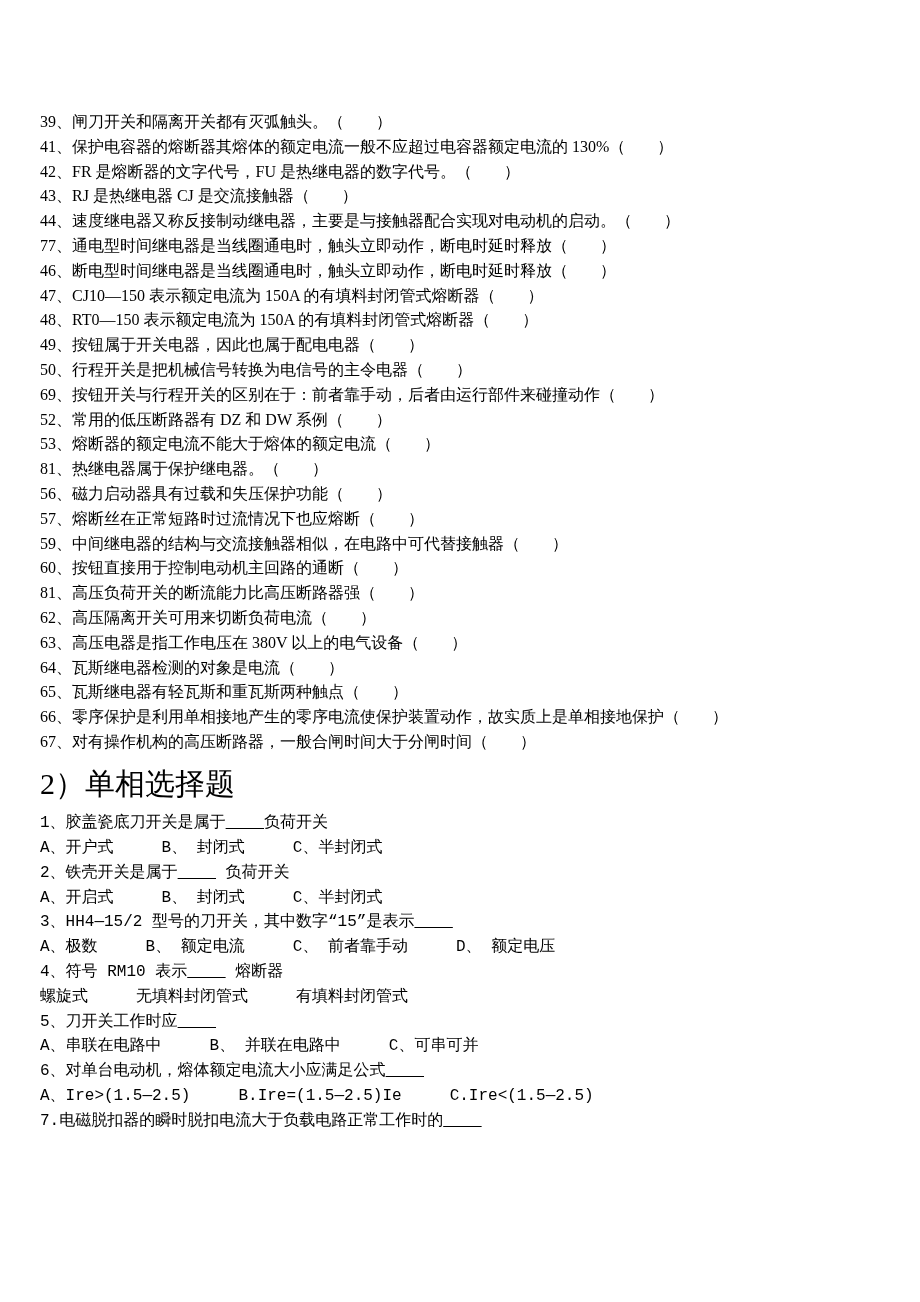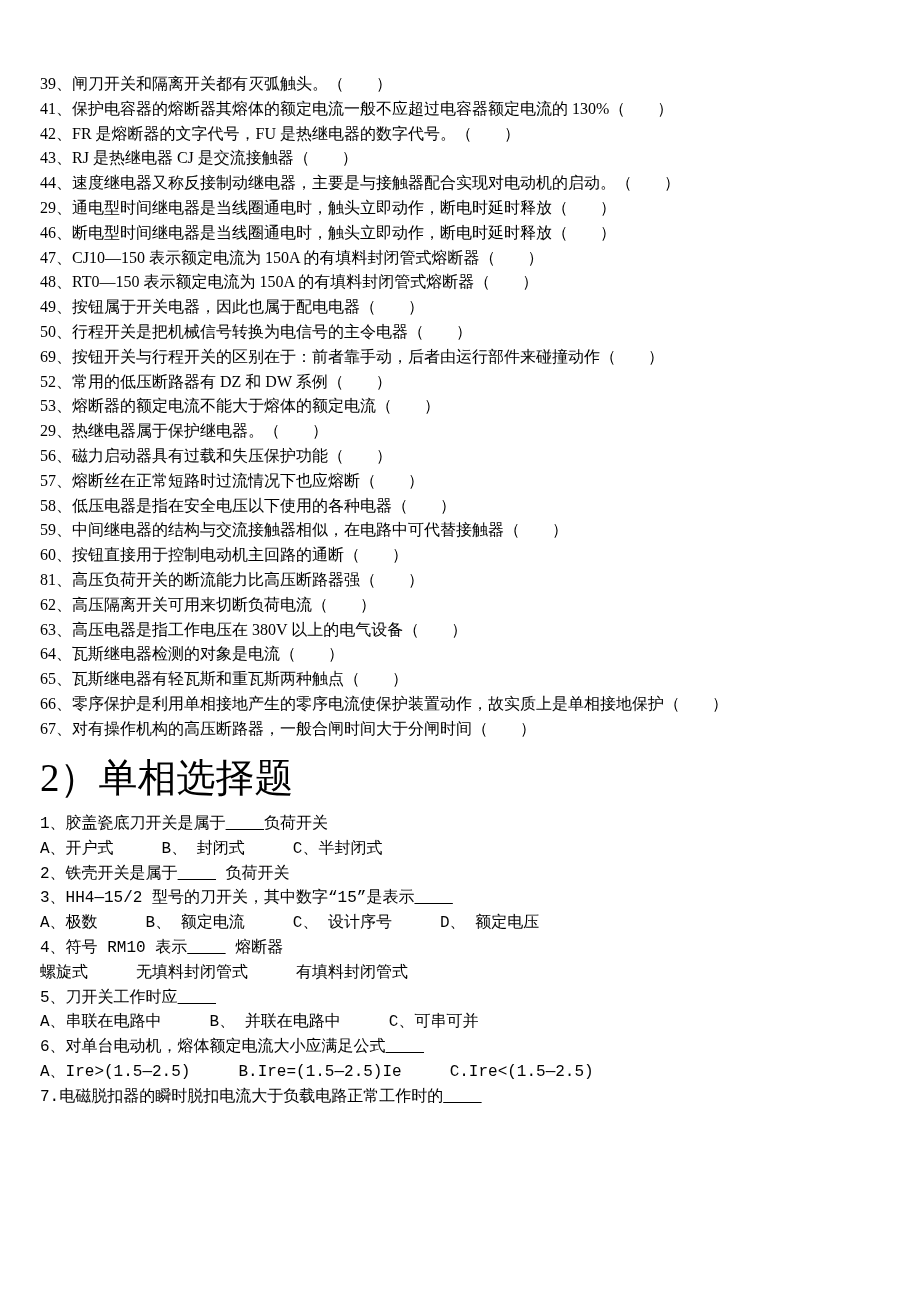--- a/index.html
+++ b/index.html
@@ -4,31 +4,31 @@
 <style>
   body {
     margin: 0;
     padding: 0;
     background: #fff;
     font-family: "SimSun", "宋体", serif;
     width: 920px;
     box-sizing: border-box;
   }
   .page {
-    padding: 72px 40px 60px 40px;
+    padding: 110px 40px 60px 40px;
     color: #000;
     font-size: 16px;
     line-height: 1.55;
   }
   .tf-item {
     white-space: nowrap;
     overflow: hidden;
   }
   .section-heading {
-    font-size: 39px;
+    font-size: 30px;
     font-family: "SimSun", "宋体", serif;
     margin: 6px 0 4px 0;
   }
   .mc-line {
     white-space: nowrap;
     font-family: Liberation Mono, monospace;
   }
   .underline {
     text-decoration: underline;
   }
@@ -37,52 +37,52 @@
 <body>
 
 <div class="page">
 
   <div id="tf-container">
       <div class="tf-item">39、闸刀开关和隔离开关都有灭弧触头。（　　）</div>
       <div class="tf-item">41、保护电容器的熔断器其熔体的额定电流一般不应超过电容器额定电流的 130%（　　）</div>
       <div class="tf-item">42、FR 是熔断器的文字代号，FU 是热继电器的数字代号。（　　）</div>
       <div class="tf-item">43、RJ 是热继电器 CJ 是交流接触器（　　）</div>
       <div class="tf-item">44、速度继电器又称反接制动继电器，主要是与接触器配合实现对电动机的启动。（　　）</div>
-      <div class="tf-item">29、通电型时间继电器是当线圈通电时，触头立即动作，断电时延时释放（　　）</div>
+      <div class="tf-item">77、通电型时间继电器是当线圈通电时，触头立即动作，断电时延时释放（　　）</div>
       <div class="tf-item">46、断电型时间继电器是当线圈通电时，触头立即动作，断电时延时释放（　　）</div>
       <div class="tf-item">47、CJ10—150 表示额定电流为 150A 的有填料封闭管式熔断器（　　）</div>
       <div class="tf-item">48、RT0—150 表示额定电流为 150A 的有填料封闭管式熔断器（　　）</div>
       <div class="tf-item">49、按钮属于开关电器，因此也属于配电电器（　　）</div>
       <div class="tf-item">50、行程开关是把机械信号转换为电信号的主令电器（　　）</div>
       <div class="tf-item">69、按钮开关与行程开关的区别在于：前者靠手动，后者由运行部件来碰撞动作（　　）</div>
       <div class="tf-item">52、常用的低压断路器有 DZ 和 DW 系例（　　）</div>
       <div class="tf-item">53、熔断器的额定电流不能大于熔体的额定电流（　　）</div>
-      <div class="tf-item">29、热继电器属于保护继电器。（　　）</div>
+      <div class="tf-item">81、热继电器属于保护继电器。（　　）</div>
       <div class="tf-item">56、磁力启动器具有过载和失压保护功能（　　）</div>
       <div class="tf-item">57、熔断丝在正常短路时过流情况下也应熔断（　　）</div>
-      <div class="tf-item">58、低压电器是指在安全电压以下使用的各种电器（　　）</div>
       <div class="tf-item">59、中间继电器的结构与交流接触器相似，在电路中可代替接触器（　　）</div>
       <div class="tf-item">60、按钮直接用于控制电动机主回路的通断（　　）</div>
       <div class="tf-item">81、高压负荷开关的断流能力比高压断路器强（　　）</div>
       <div class="tf-item">62、高压隔离开关可用来切断负荷电流（　　）</div>
       <div class="tf-item">63、高压电器是指工作电压在 380V 以上的电气设备（　　）</div>
       <div class="tf-item">64、瓦斯继电器检测的对象是电流（　　）</div>
       <div class="tf-item">65、瓦斯继电器有轻瓦斯和重瓦斯两种触点（　　）</div>
       <div class="tf-item">66、零序保护是利用单相接地产生的零序电流使保护装置动作，故实质上是单相接地保护（　　）</div>
       <div class="tf-item">67、对有操作机构的高压断路器，一般合闸时间大于分闸时间（　　）</div>
     </div>
 
   <div class="section-heading">2）单相选择题</div>
 
   <div id="mc-container">
       <div class="mc-line">1、胶盖瓷底刀开关是属于<span class="underline">&nbsp;&nbsp;&nbsp;&nbsp;</span>负荷开关</div>
       <div class="mc-line">A、开户式　　　B、 封闭式　　　C、半封闭式</div>
       <div class="mc-line">2、铁壳开关是属于<span class="underline">&nbsp;&nbsp;&nbsp;&nbsp;</span> 负荷开关</div>
+      <div class="mc-line">A、开启式　　　B、 封闭式　　　C、半封闭式</div>
       <div class="mc-line">3、HH4—15/2 型号的刀开关，其中数字“15”是表示<span class="underline">&nbsp;&nbsp;&nbsp;&nbsp;</span></div>
-      <div class="mc-line">A、极数　　　B、 额定电流　　　C、 设计序号　　　D、 额定电压</div>
+      <div class="mc-line">A、极数　　　B、 额定电流　　　C、 前者靠手动　　　D、 额定电压</div>
       <div class="mc-line">4、符号 RM10 表示<span class="underline">&nbsp;&nbsp;&nbsp;&nbsp;</span> 熔断器</div>
       <div class="mc-line">螺旋式　　　无填料封闭管式　　　有填料封闭管式</div>
       <div class="mc-line">5、刀开关工作时应<span class="underline">&nbsp;&nbsp;&nbsp;&nbsp;</span></div>
       <div class="mc-line">A、串联在电路中　　　B、 并联在电路中　　　C、可串可并</div>
       <div class="mc-line">6、对单台电动机，熔体额定电流大小应满足公式<span class="underline">&nbsp;&nbsp;&nbsp;&nbsp;</span></div>
       <div class="mc-line">A、Ire&gt;(1.5—2.5)　　　B.Ire=(1.5—2.5)Ie　　　C.Ire&lt;(1.5—2.5)</div>
       <div class="mc-line">7.电磁脱扣器的瞬时脱扣电流大于负载电路正常工作时的<span class="underline">&nbsp;&nbsp;&nbsp;&nbsp;</span></div>
     </div>
 
 </div>

